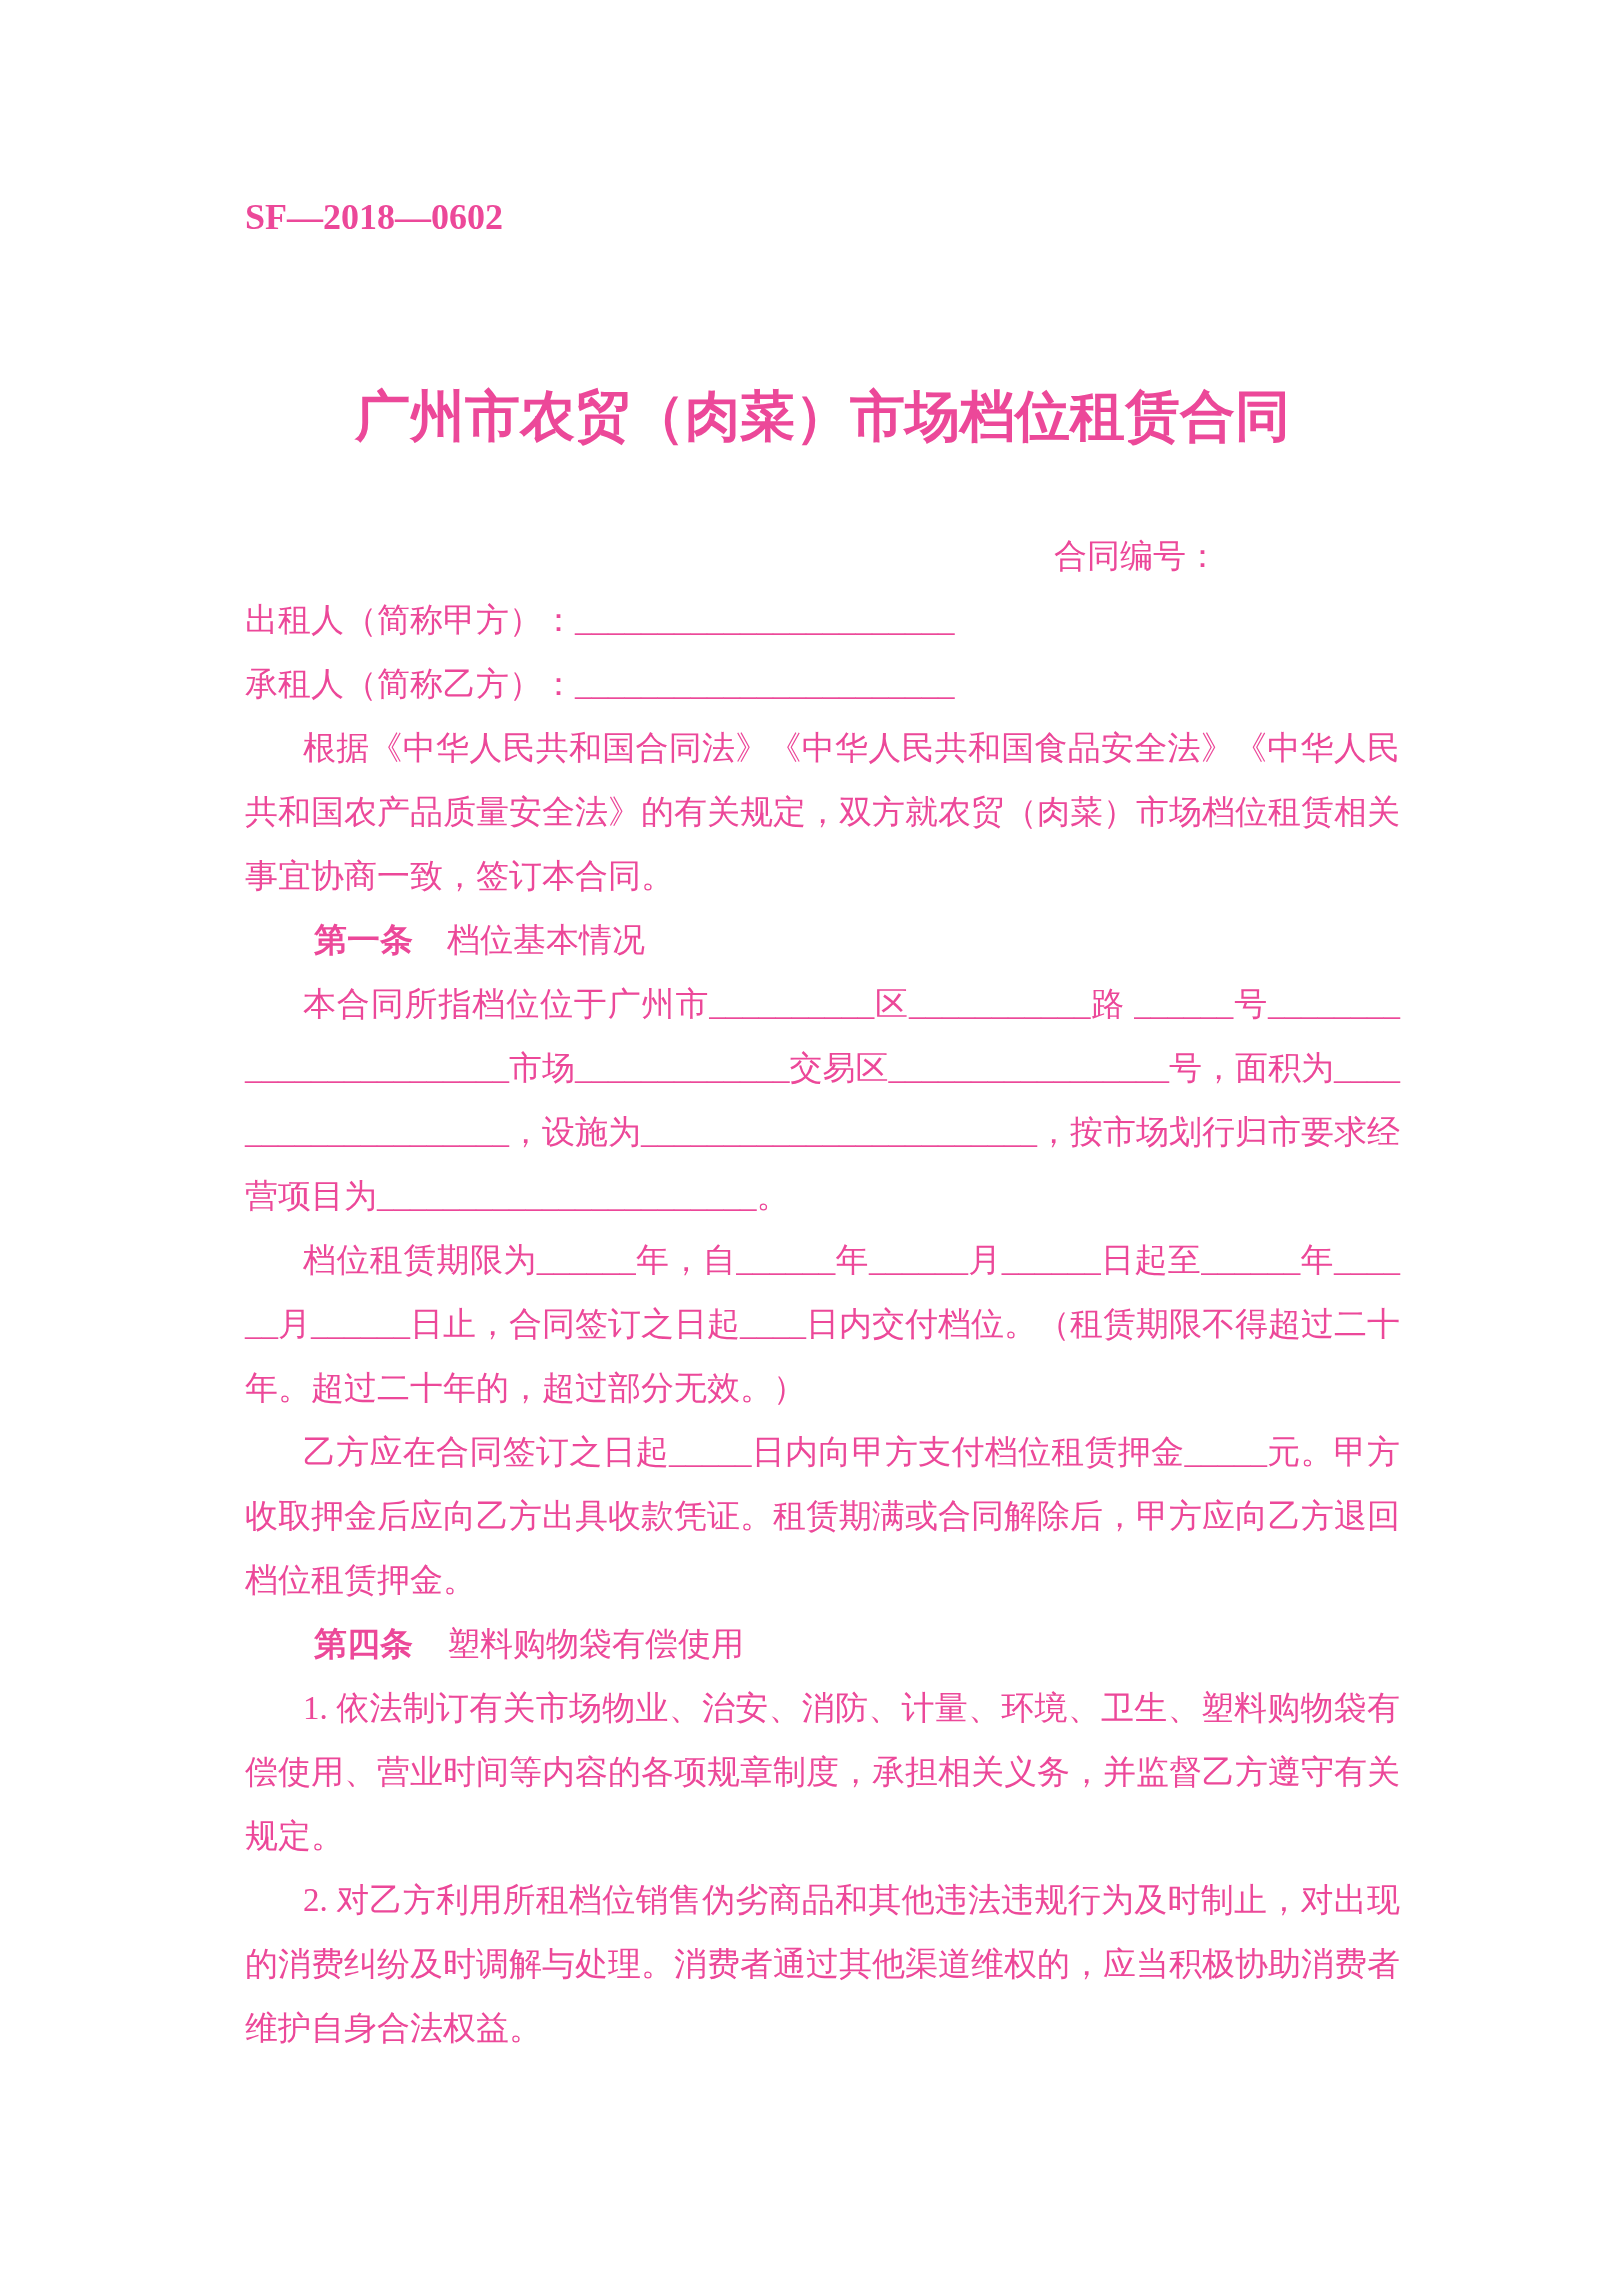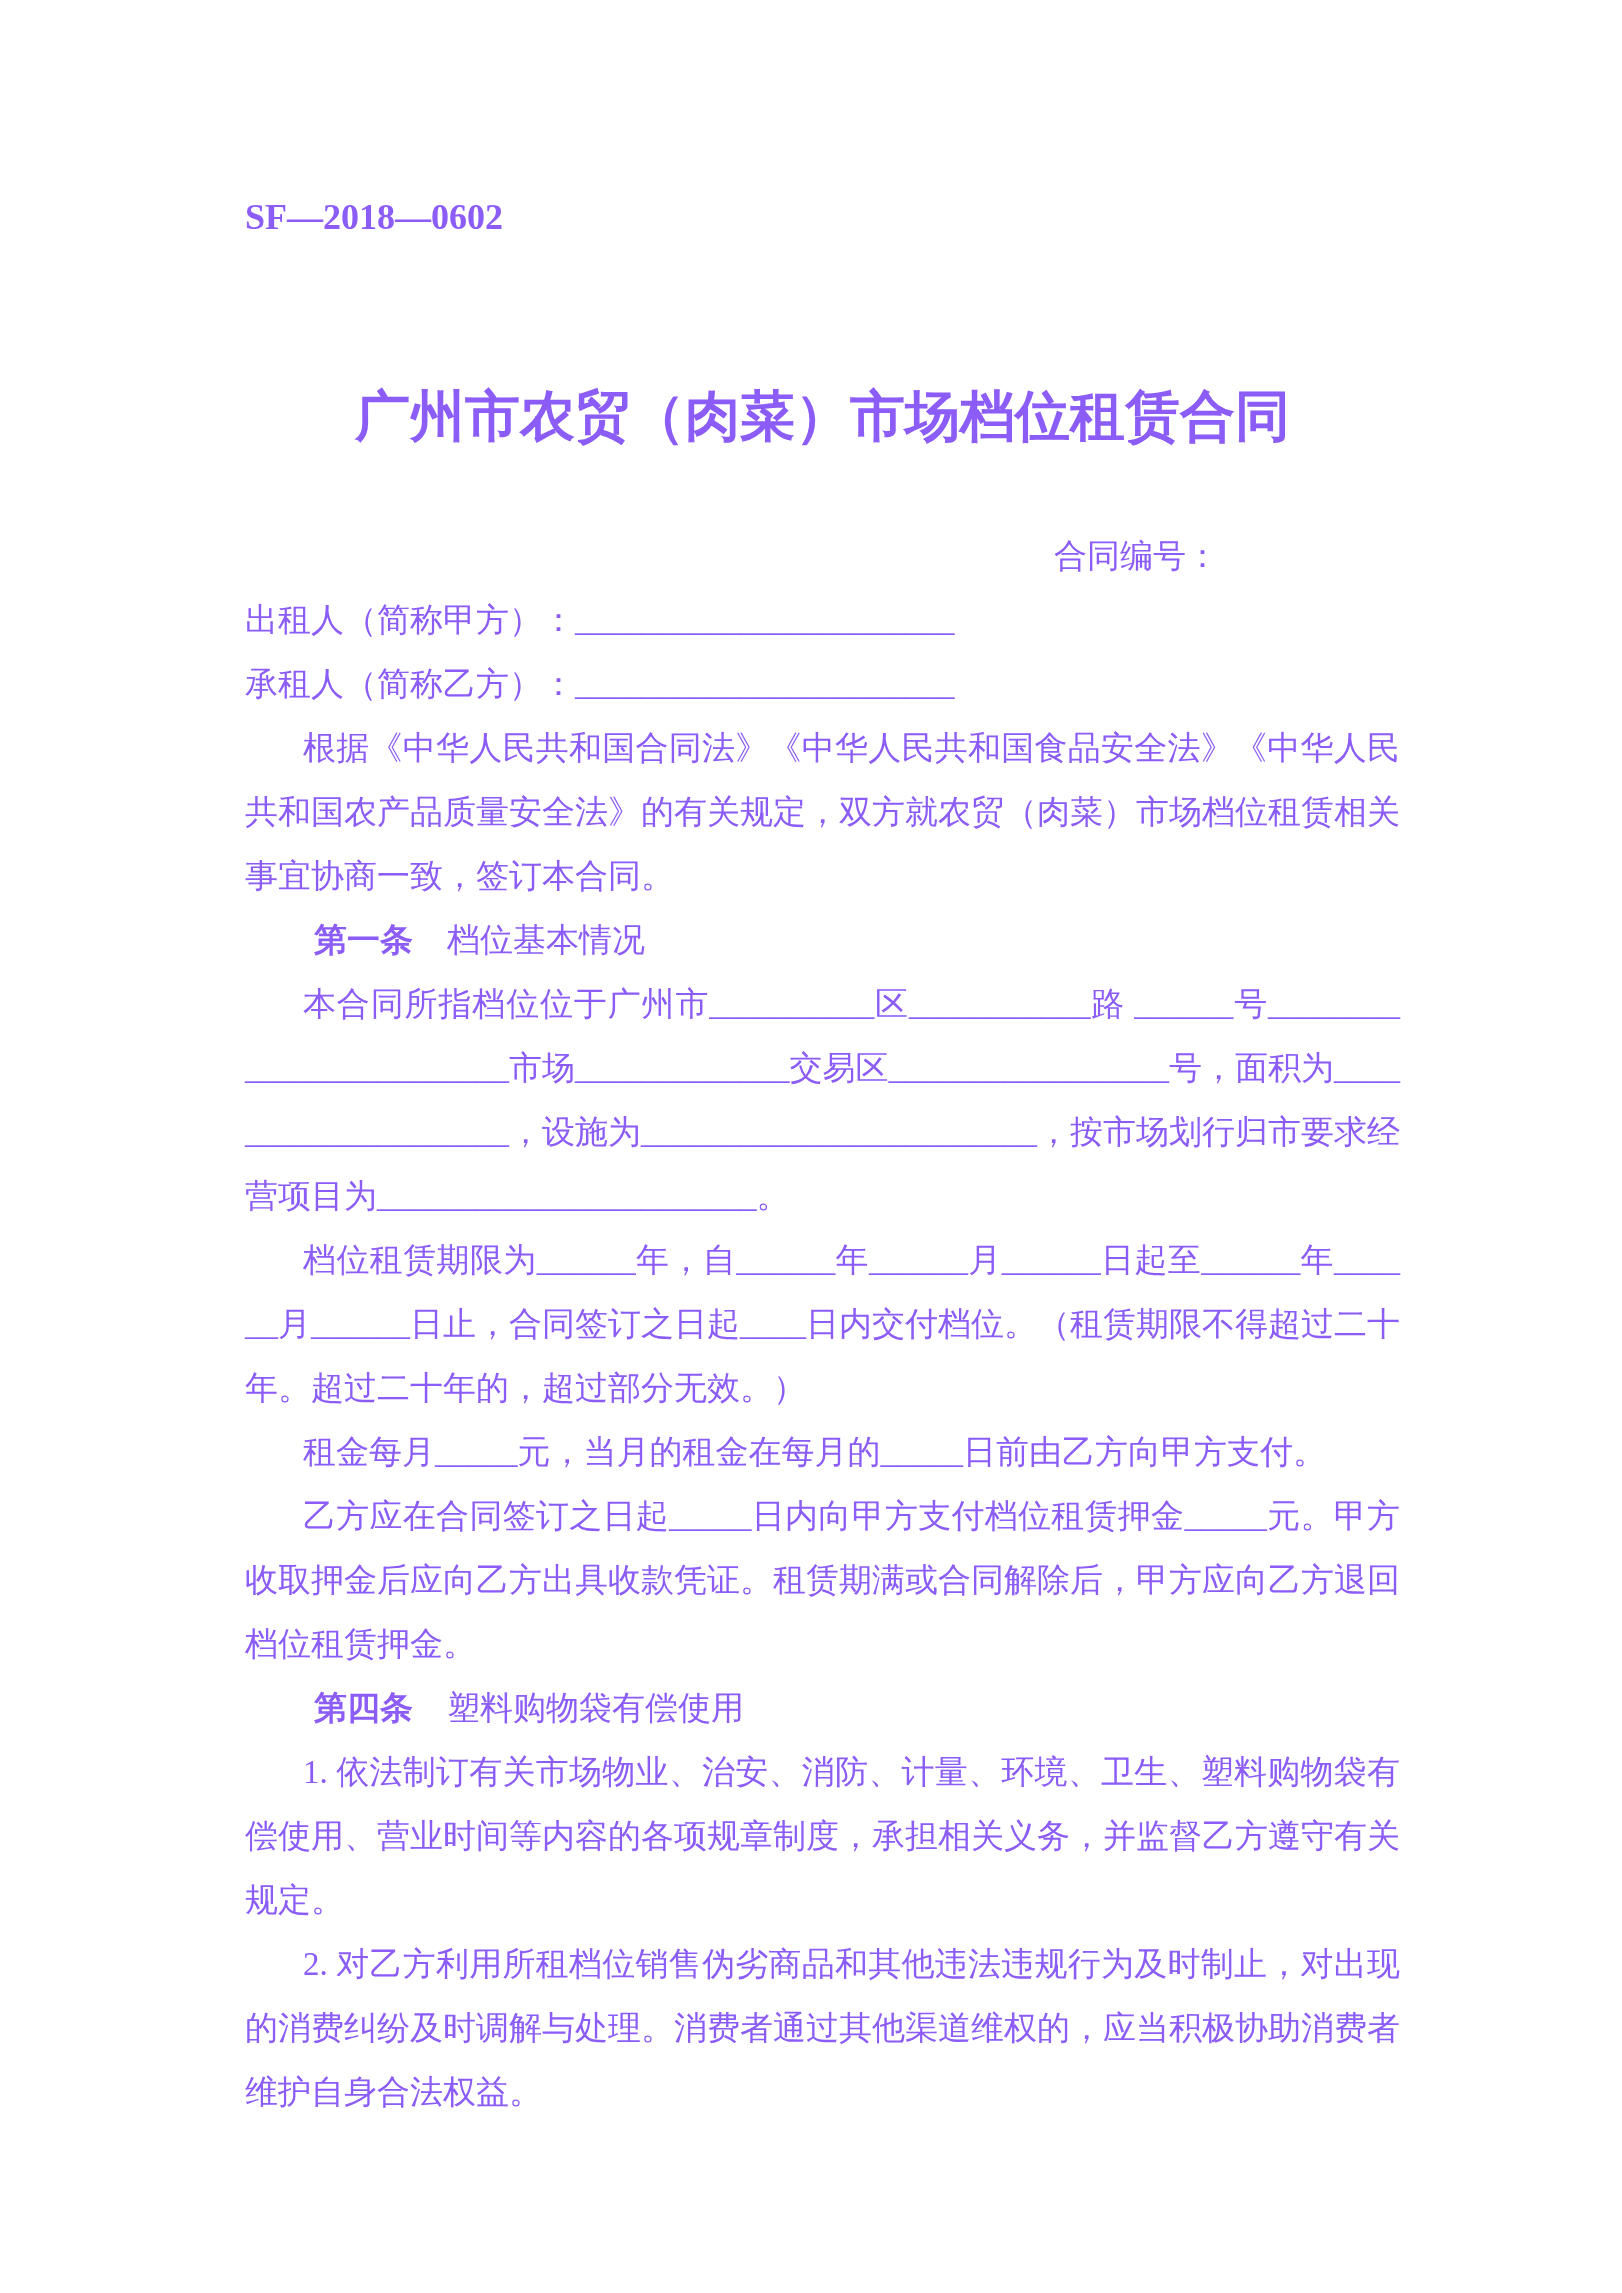--- a/index.html
+++ b/index.html
@@ -3,21 +3,21 @@
 <meta charset="utf-8">
 <style>
   html,body{margin:0;padding:0;background:#ffffff;}
   .page{
     position:relative;
     width:1623px;height:2294px;
     background:#ffffff;
     box-sizing:border-box;
     padding:195px 223px 0 245px;
     font-family:"Liberation Serif","DejaVu Serif",serif;
-    color:#8b5cf6;
+    color:#ec4899;
     overflow:hidden;
   }
   .doc-code{
     margin:0;
     font-size:36px;line-height:44px;
     font-weight:bold;
     font-family:"Liberation Serif","DejaVu Serif",serif;
   }
   .title{
     margin:145px 0 6px 0;
@@ -63,21 +63,20 @@
 
     <p class="party-line"><span>承租人（简称乙方）：</span><span class="blank">_______________________</span></p>
 
     <p class="para">根据《中华人民共和国合同法》《中华人民共和国食品安全法》《中华人民共和国农产品质量安全法》的有关规定，双方就农贸（肉菜）市场档位租赁相关事宜协商一致，签订本合同。</p>
 
     <p class="heading"><span class="hnum">第一条</span><span>档位基本情况</span></p>
     <p class="para">本合同所指档位位于广州市__________区___________路 ______号________________________市场_____________交易区_________________号，面积为____________________，设施为________________________，按市场划行归市要求经营项目为_______________________。</p>
 
     <p class="para">档位租赁期限为______年，自______年______月______日起至______年______月______日止，合同签订之日起____日内交付档位。（租赁期限不得超过二十年。超过二十年的，超过部分无效。）</p>
 
-    <p class="para">租金每月_____元，当月的租金在每月的_____日前由乙方向甲方支付。</p>
     <p class="para">乙方应在合同签订之日起_____日内向甲方支付档位租赁押金_____元。甲方收取押金后应向乙方出具收款凭证。租赁期满或合同解除后，甲方应向乙方退回档位租赁押金。</p>
 
     <p class="heading"><span class="hnum">第四条</span><span>塑料购物袋有偿使用</span></p>
     <p class="para">1. 依法制订有关市场物业、治安、消防、计量、环境、卫生、塑料购物袋有偿使用、营业时间等内容的各项规章制度，承担相关义务，并监督乙方遵守有关规定。</p>
     <p class="para">2. 对乙方利用所租档位销售伪劣商品和其他违法违规行为及时制止，对出现的消费纠纷及时调解与处理。消费者通过其他渠道维权的，应当积极协助消费者维护自身合法权益。</p>
 
   </div>
 </div>
 
 

